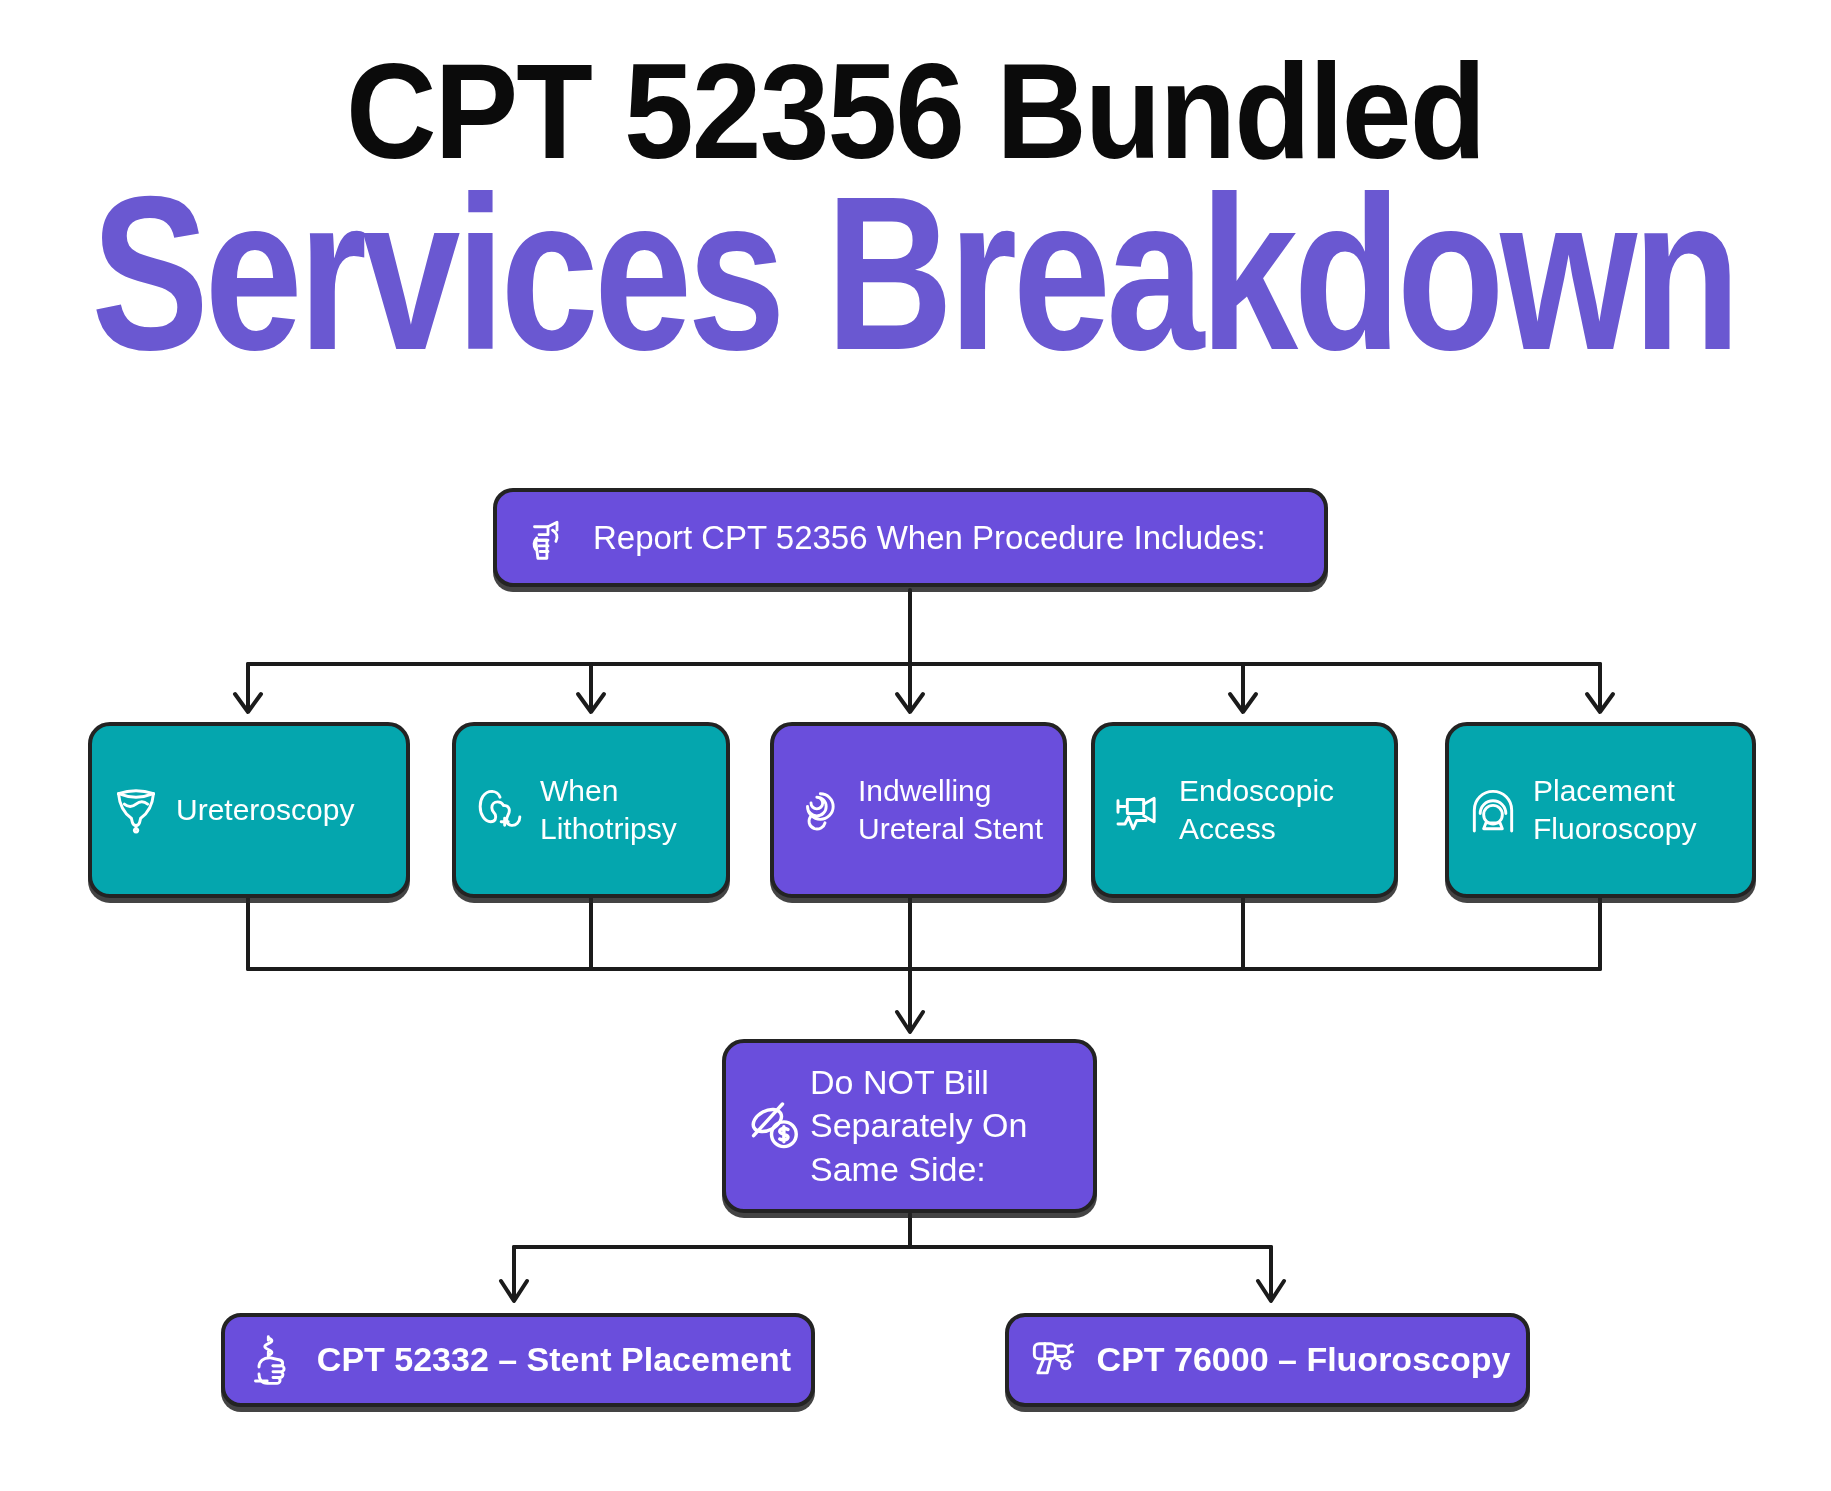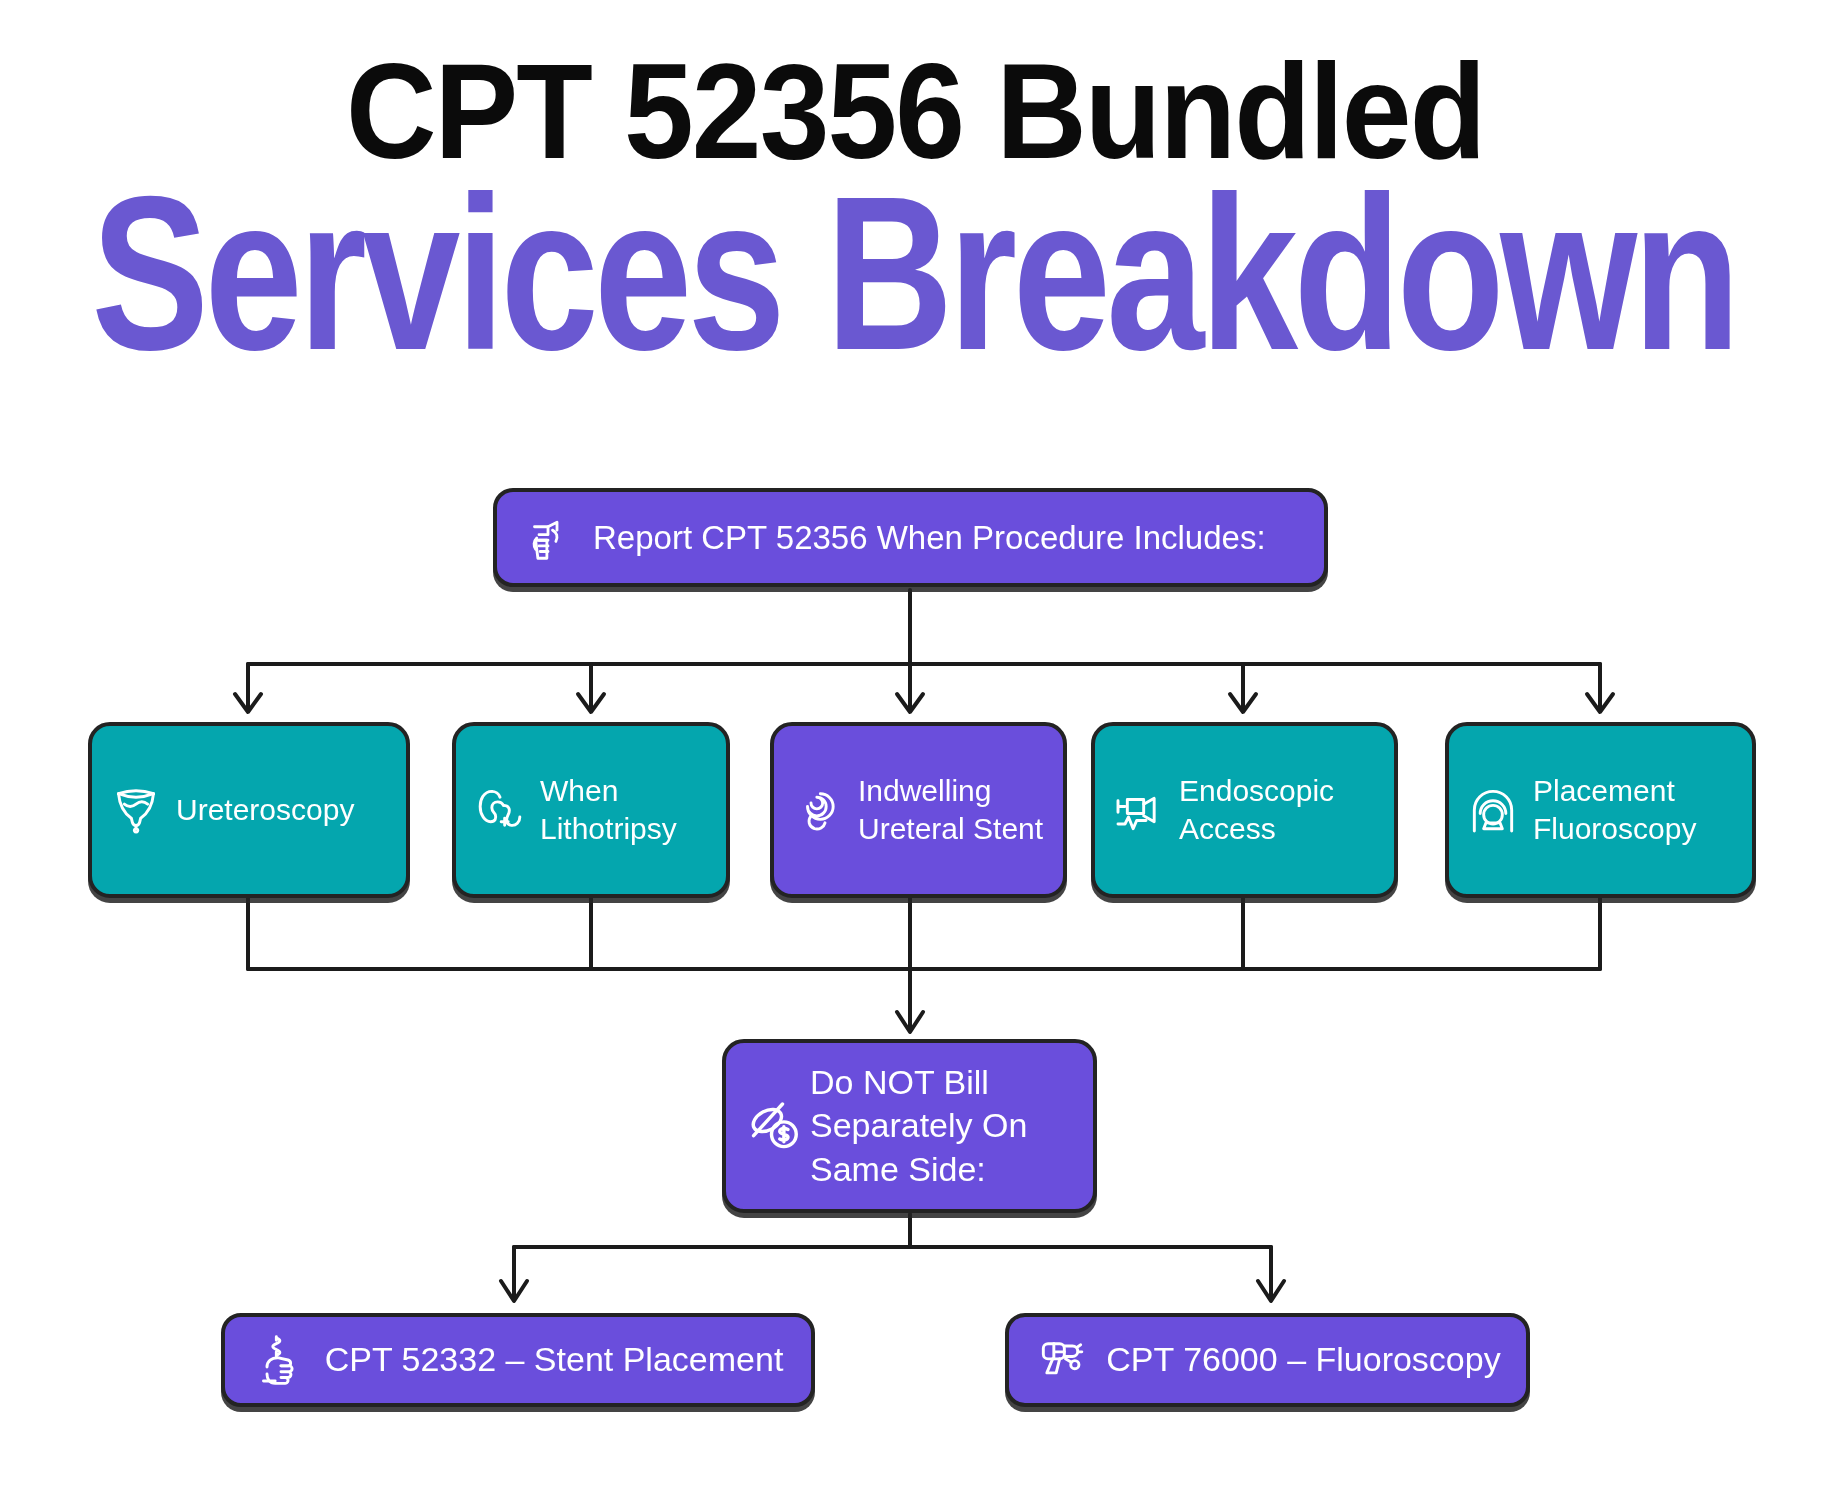--- a/index.html
+++ b/index.html
@@ -27,21 +27,21 @@
   .box .icon{flex:0 0 auto;display:flex;align-items:center;justify-content:center;}
   .box .lbl{line-height:1.27;}
   .root-box{left:493px;top:488px;width:835px;height:99px;padding:0 24px;gap:18px;border-radius:20px;font-size:33px;}
   .svc{top:722px;height:176px;padding:0 16px;gap:12px;font-size:30px;}
   .svc1{left:88px;width:322px;}
   .svc2{left:452px;width:278px;}
   .svc3{left:770px;width:297px;}
   .svc4{left:1091px;width:307px;}
   .svc5{left:1445px;width:311px;}
   .warn-box{left:722px;top:1039px;width:375px;height:174px;padding:0 18px;gap:0;font-size:34px;}
-  .excl{top:1313px;height:94px;padding:0 18px;gap:16px;border-radius:20px;font-size:34px;justify-content:center;white-space:nowrap;}
+  .excl{top:1313px;height:94px;padding:0 18px;gap:16px;border-radius:20px;font-size:34px;justify-content:center;white-space:nowrap;font-weight:bold;}
   .excl1{left:221px;width:594px;}
   .excl2{left:1005px;width:525px;}
   .connectors{position:absolute;left:0;top:0;width:1831px;height:1491px;pointer-events:none;}
   .connectors path, .connectors polyline{stroke:#1b1b1b;stroke-width:4;fill:none;stroke-linecap:round;stroke-linejoin:round;}
   .icon svg{stroke:#ffffff;fill:none;stroke-width:2.5;stroke-linecap:round;stroke-linejoin:round;}
 </style>
 </head>
 <body>
 
 <div class="canvas">

